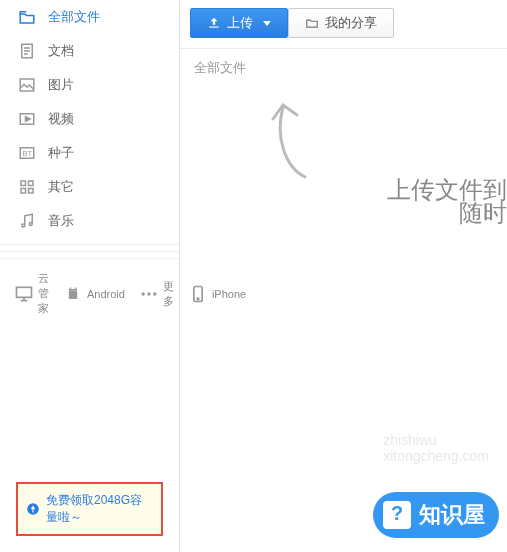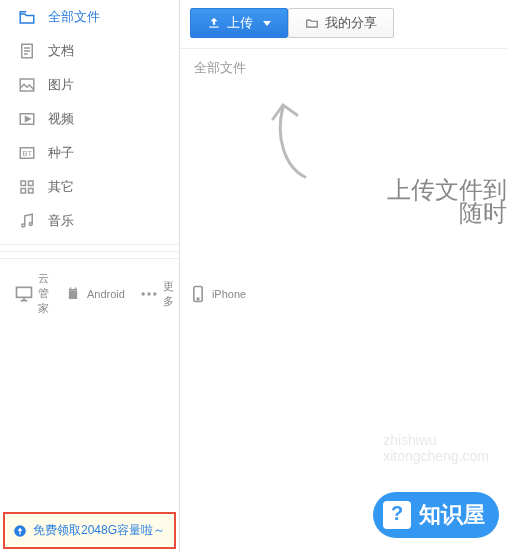--- a/index.html
+++ b/index.html
@@ -44,21 +44,21 @@
       display: flex;
       gap: 14px;
       padding: 6px 14px 10px 14px;
       color: #888;
       font-size: 11px;
     }
     .device-item { display: flex; align-items: center; cursor: pointer; gap: 4px; }
     .device-item .micon { width: 20px; height: 20px; display: flex; align-items: center; justify-content: center; }
     .spacer-flex { flex: 1 1 auto; }
     .promo-box {
-      margin: 3px;
+      margin: 16px;
       border: 2px solid #e74c3c;
       background: #fffde9;
       padding: 8px 8px;
       display: flex;
       align-items: center;
       gap: 6px;
       font-size: 12px;
       color: #2a7de1;
       cursor: pointer;
     }

